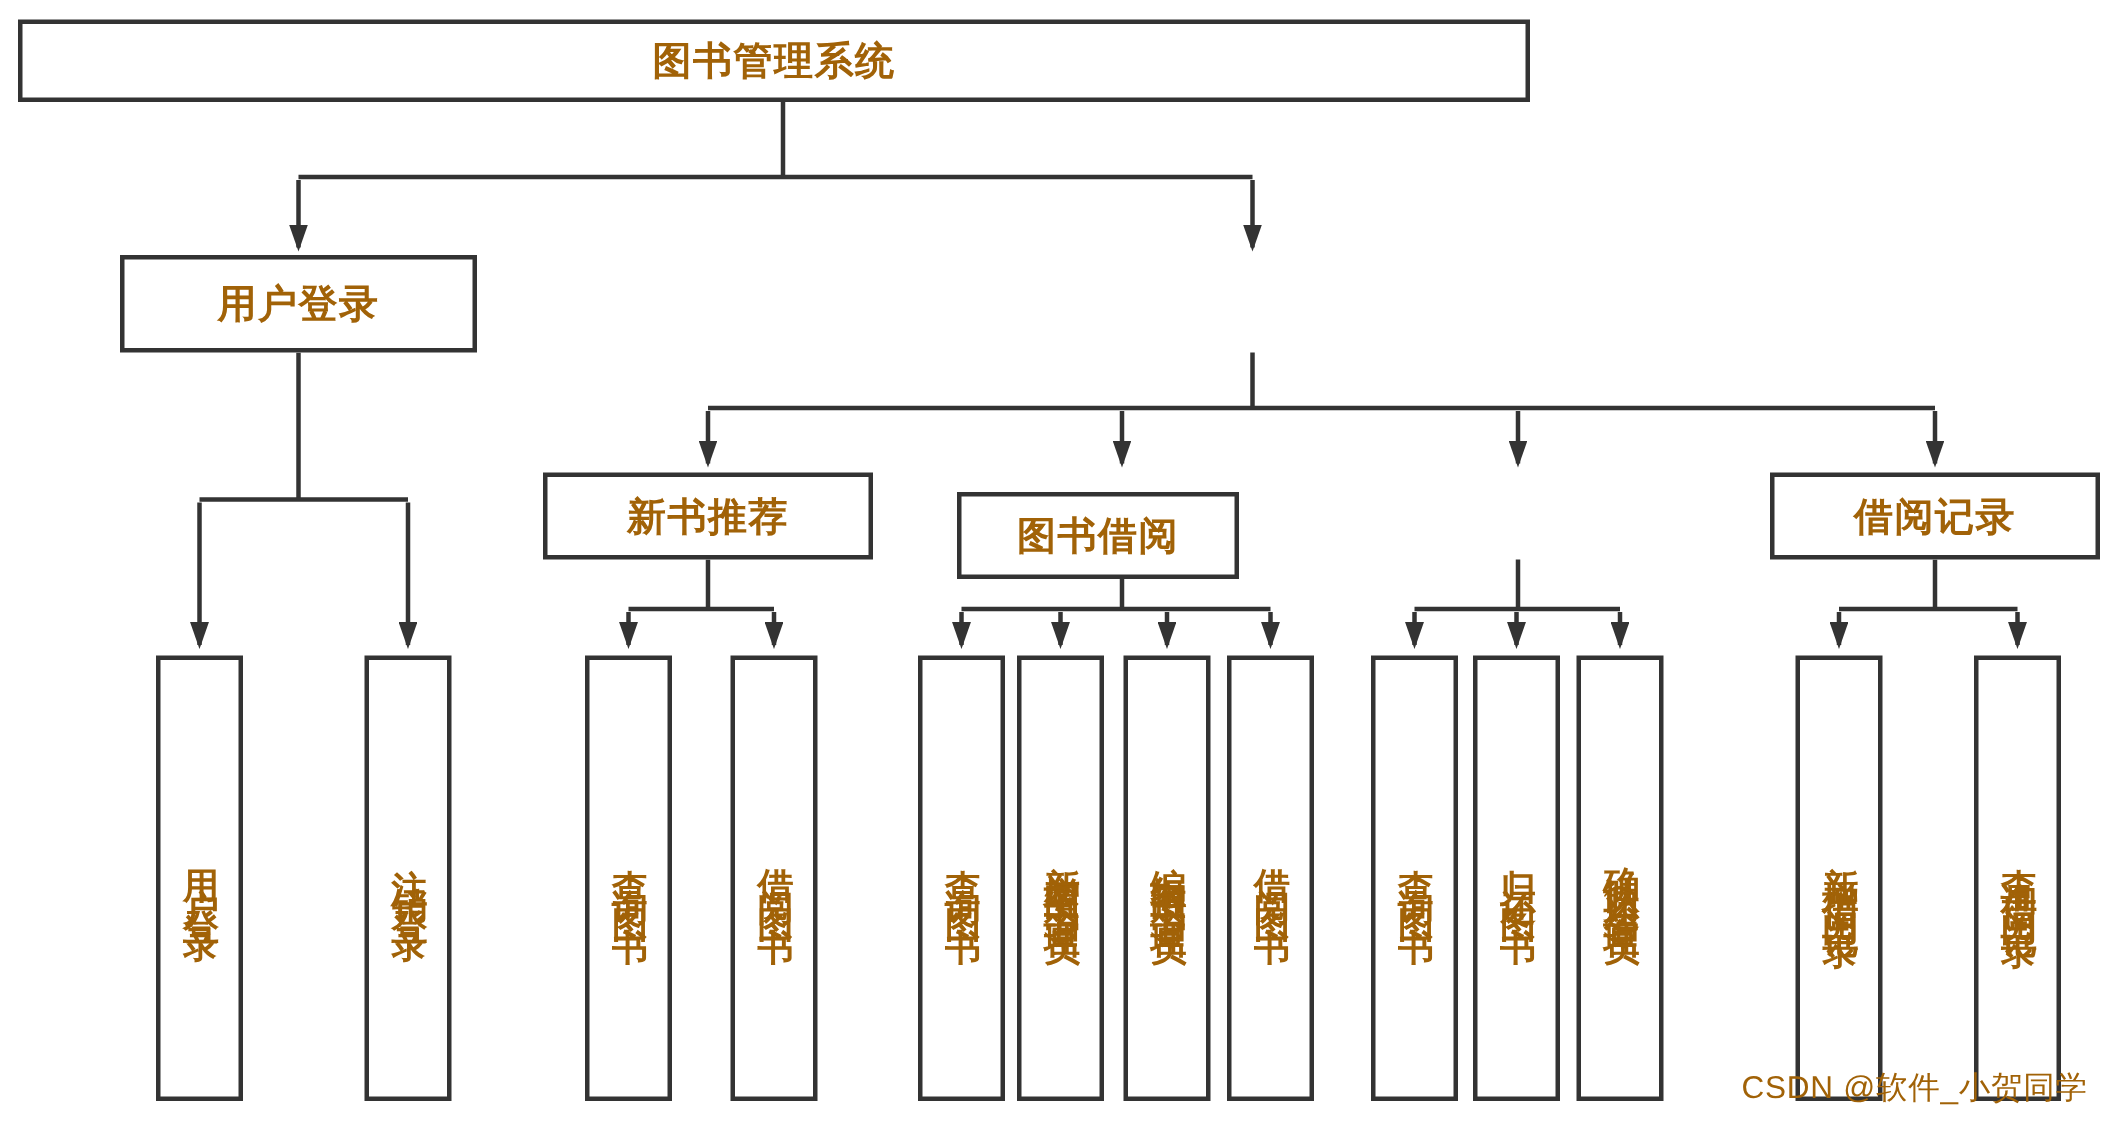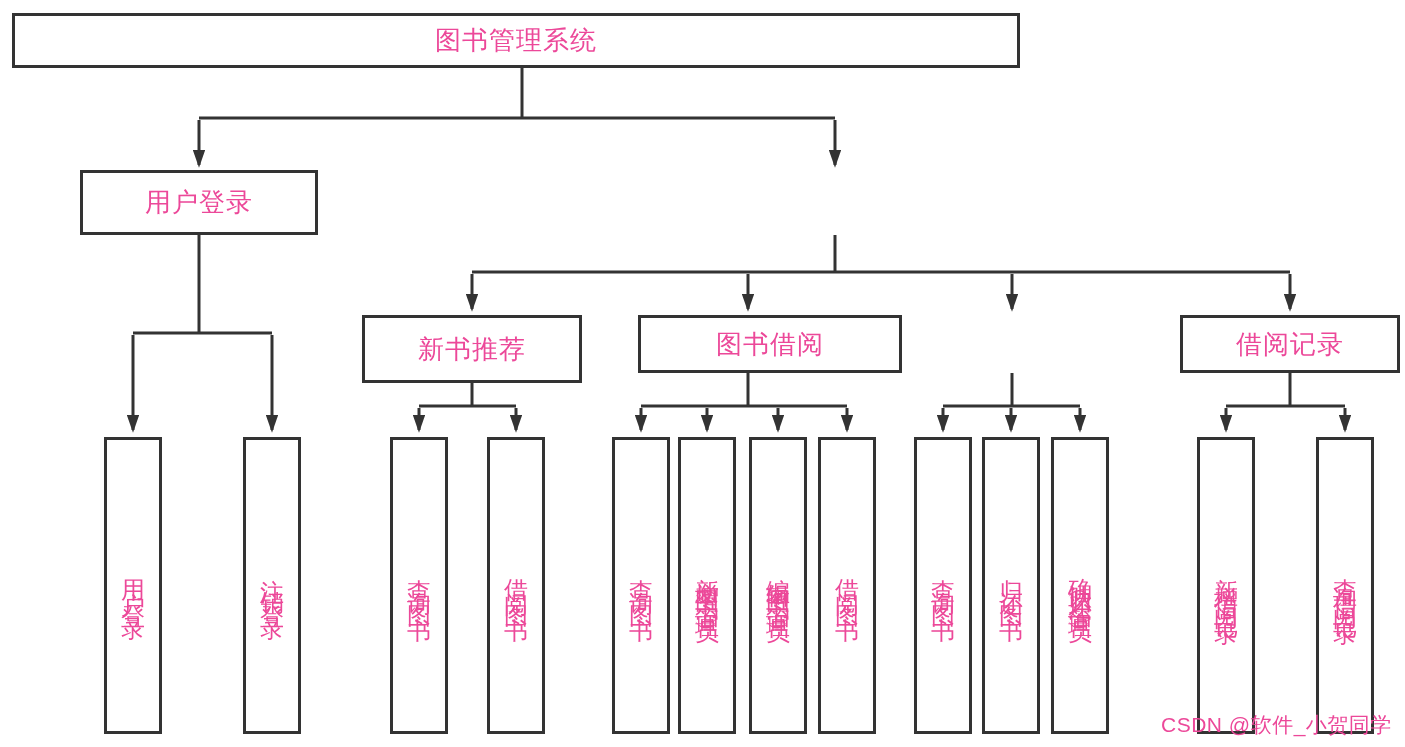--- a/index.html
+++ b/index.html
@@ -24,45 +24,46 @@
   .edge {
     stroke: #333333;
     stroke-width: 3;
     fill: none;
   }
   .box {
     position: absolute;
     box-sizing: border-box;
     background: #ffffff;
     border: 3px solid #333333;
-    color: #ec4899;
+    color: #a16207;
     display: flex;
     align-items: center;
     justify-content: center;
     text-align: right;
     z-index: 2;
     font-size: 26px;
     letter-spacing: 1px;
     white-space: nowrap;
+    font-weight: bold;
   }
   .vbox {
     writing-mode: vertical-rl;
     text-orientation: mixed;
     font-size: 24px;
     letter-spacing: 12px;
   }
   .vs-wide  { letter-spacing: 13px; }
   .vs-mid   { letter-spacing: 9px;  }
   .vs-tight { letter-spacing: 6px;  }
   .watermark {
     position: absolute;
     left: 1161px;
     top: 711px;
     font-size: 21px;
-    color: #ec4899;
+    color: #a16207;
     letter-spacing: 0.5px;
     white-space: nowrap;
     z-index: 3;
   }
 </style>
 </head>
 <body>
 
 <div class="canvas">
 
@@ -110,22 +111,22 @@
       <path class="edge" marker-end="url(#arrowhead)" d="M1080 408 V430"></path>
       <path class="edge" marker-end="url(#arrowhead)" d="M1226 408 V430"></path>
       <path class="edge" marker-end="url(#arrowhead)" d="M1345 408 V430"></path>
     </g>
   </svg>
 
   <div class="box" style="left:12px; top:13px; width:1008px; height:55px;">图书管理系统</div>
 
   <div class="box" style="left:80px; top:170px; width:238px; height:65px;">用户登录</div>
 
-  <div class="box" style="left:362px; top:315px; width:220px; height:68px;">新书推荐</div>
-  <div class="box" style="left:638px; top:315px; width:264px; height:58px;">图书借阅</div>
+  <div class="box" style="left:362px; top:315px; width:220px; height:58px;">新书推荐</div>
+  <div class="box" style="left:638px; top:328px; width:188px; height:58px;">图书借阅</div>
   <div class="box" style="left:1180px; top:315px; width:220px; height:58px;">借阅记录</div>
 
   <div class="box vbox vs-wide" style="left:104px; top:437px; width:58px; height:297px;">用户登录</div>
   <div class="box vbox vs-wide" style="left:243px; top:437px; width:58px; height:297px;">注销登录</div>
 
   <div class="box vbox vs-wide" style="left:390px; top:437px; width:58px; height:297px;">查询图书</div>
   <div class="box vbox vs-wide" style="left:487px; top:437px; width:58px; height:297px;">借阅图书</div>
 
   <div class="box vbox vs-wide" style="left:612px; top:437px; width:58px; height:297px;">查询图书</div>
   <div class="box vbox vs-tight" style="left:678px; top:437px; width:58px; height:297px;">新增图书（管理员）</div>

